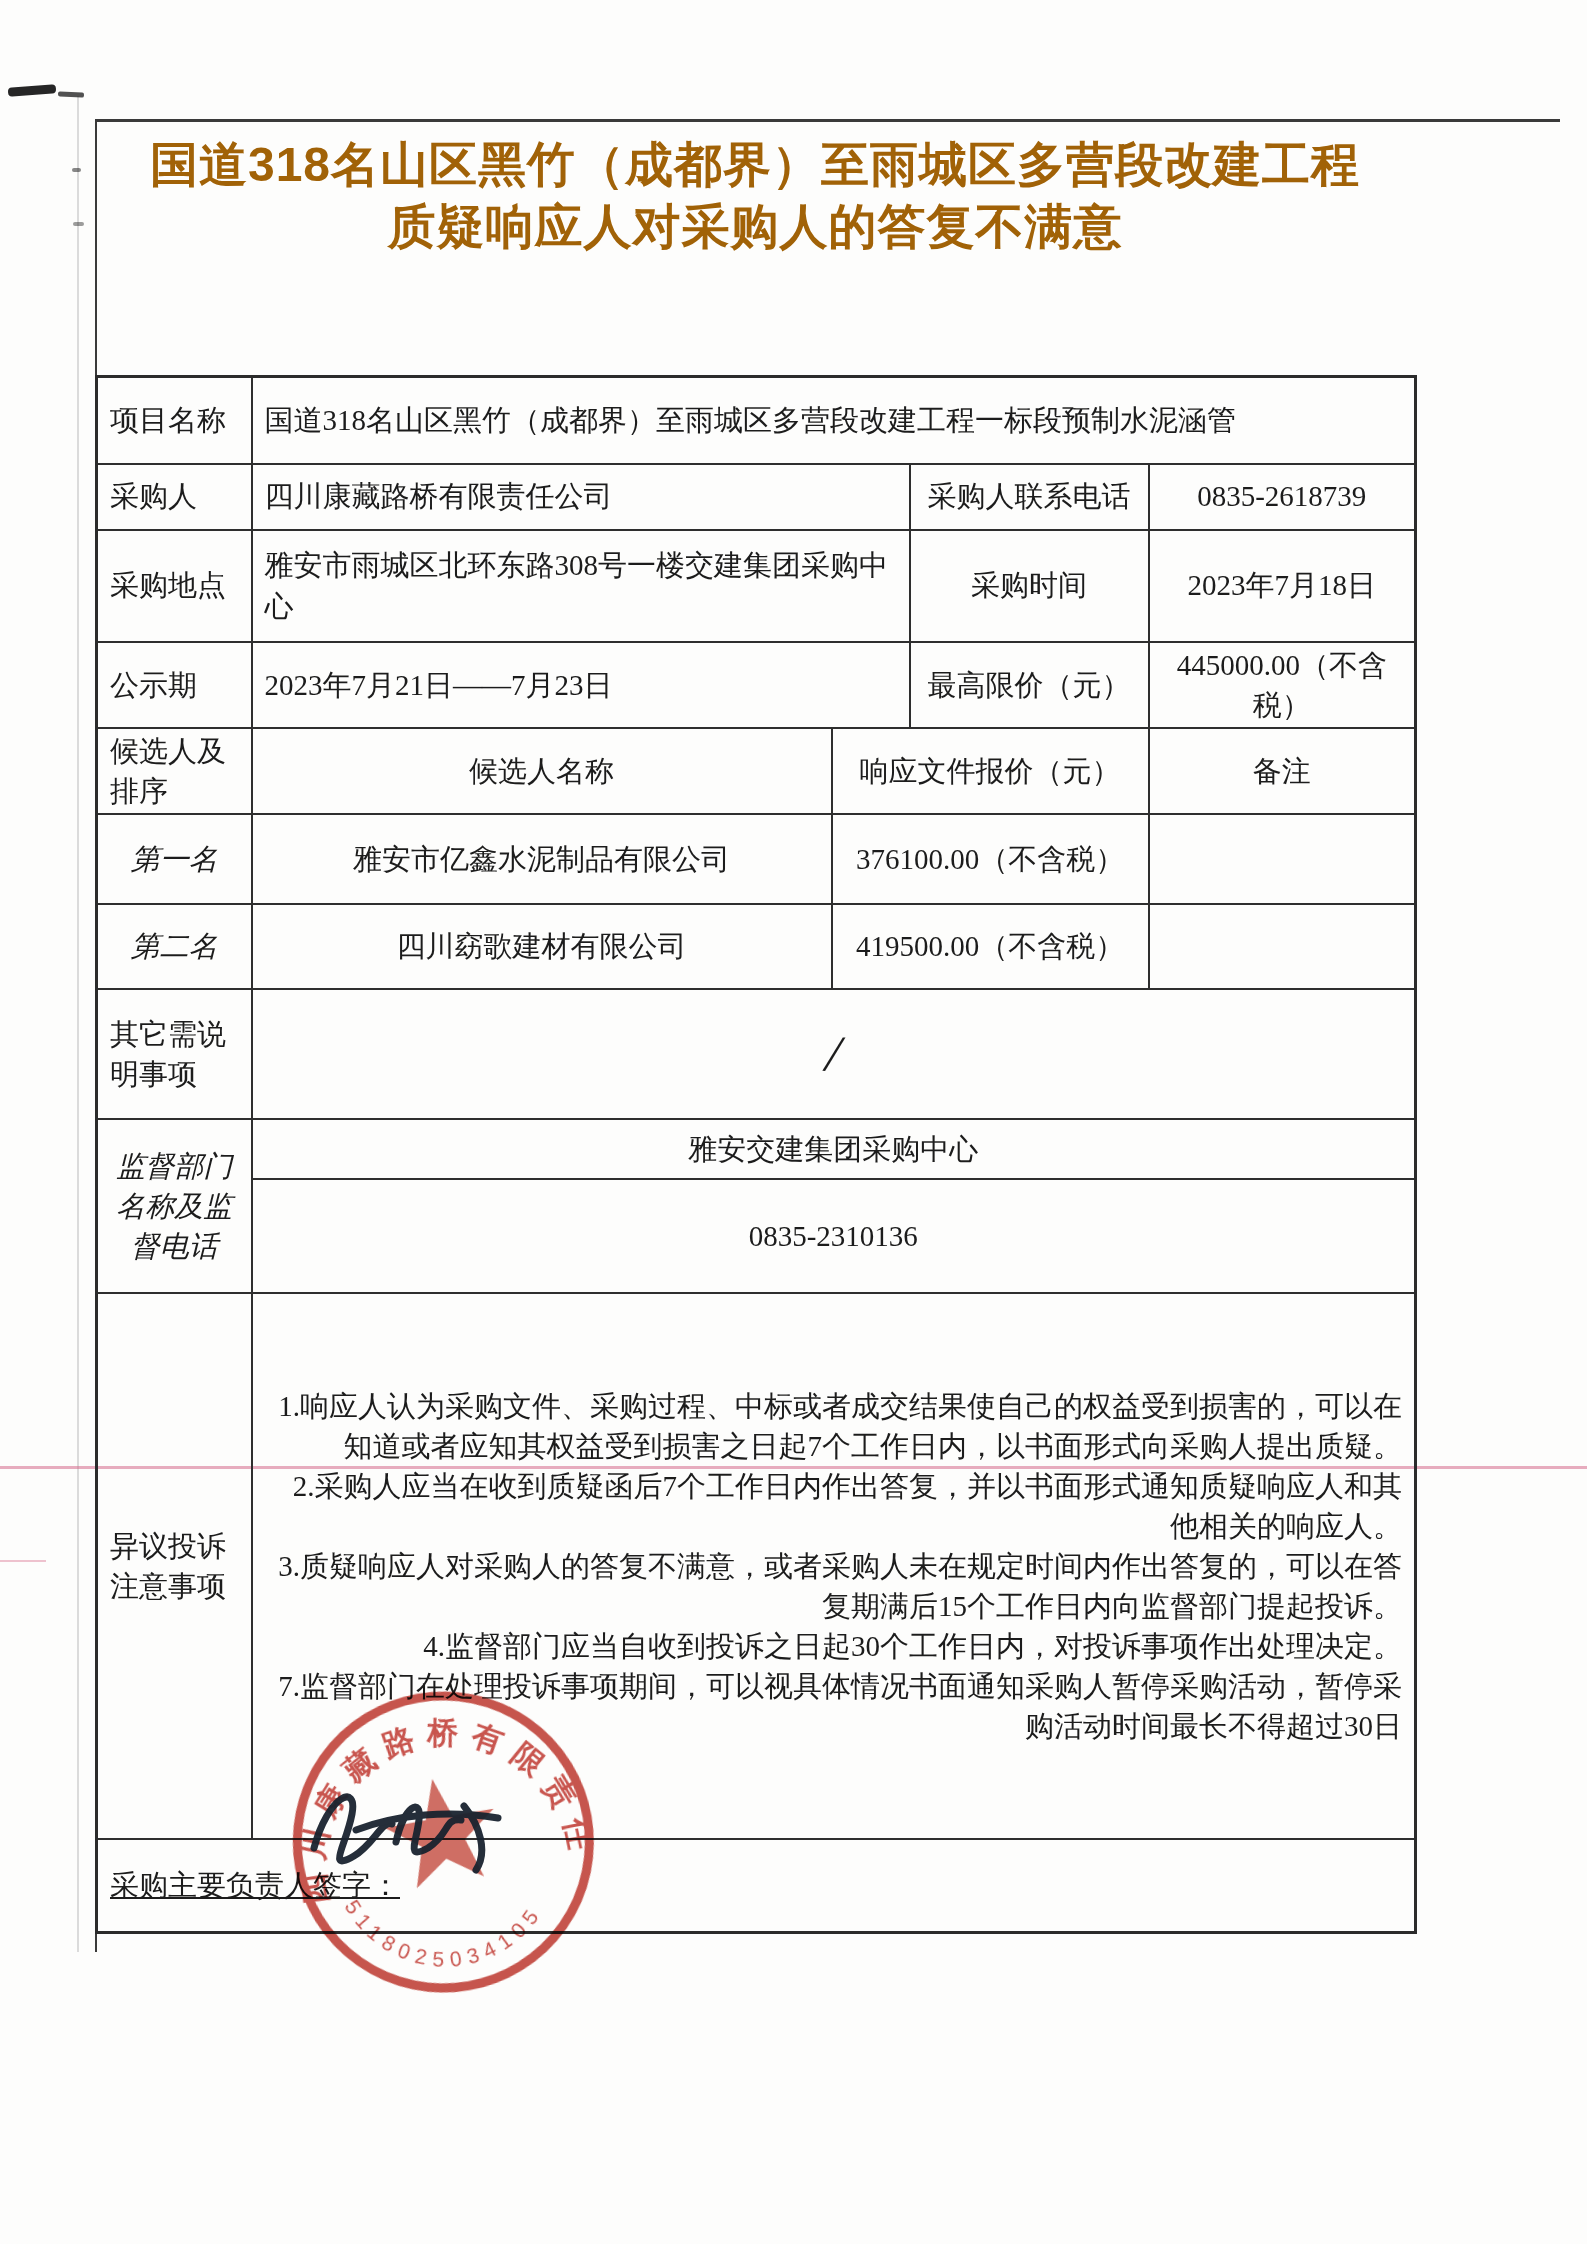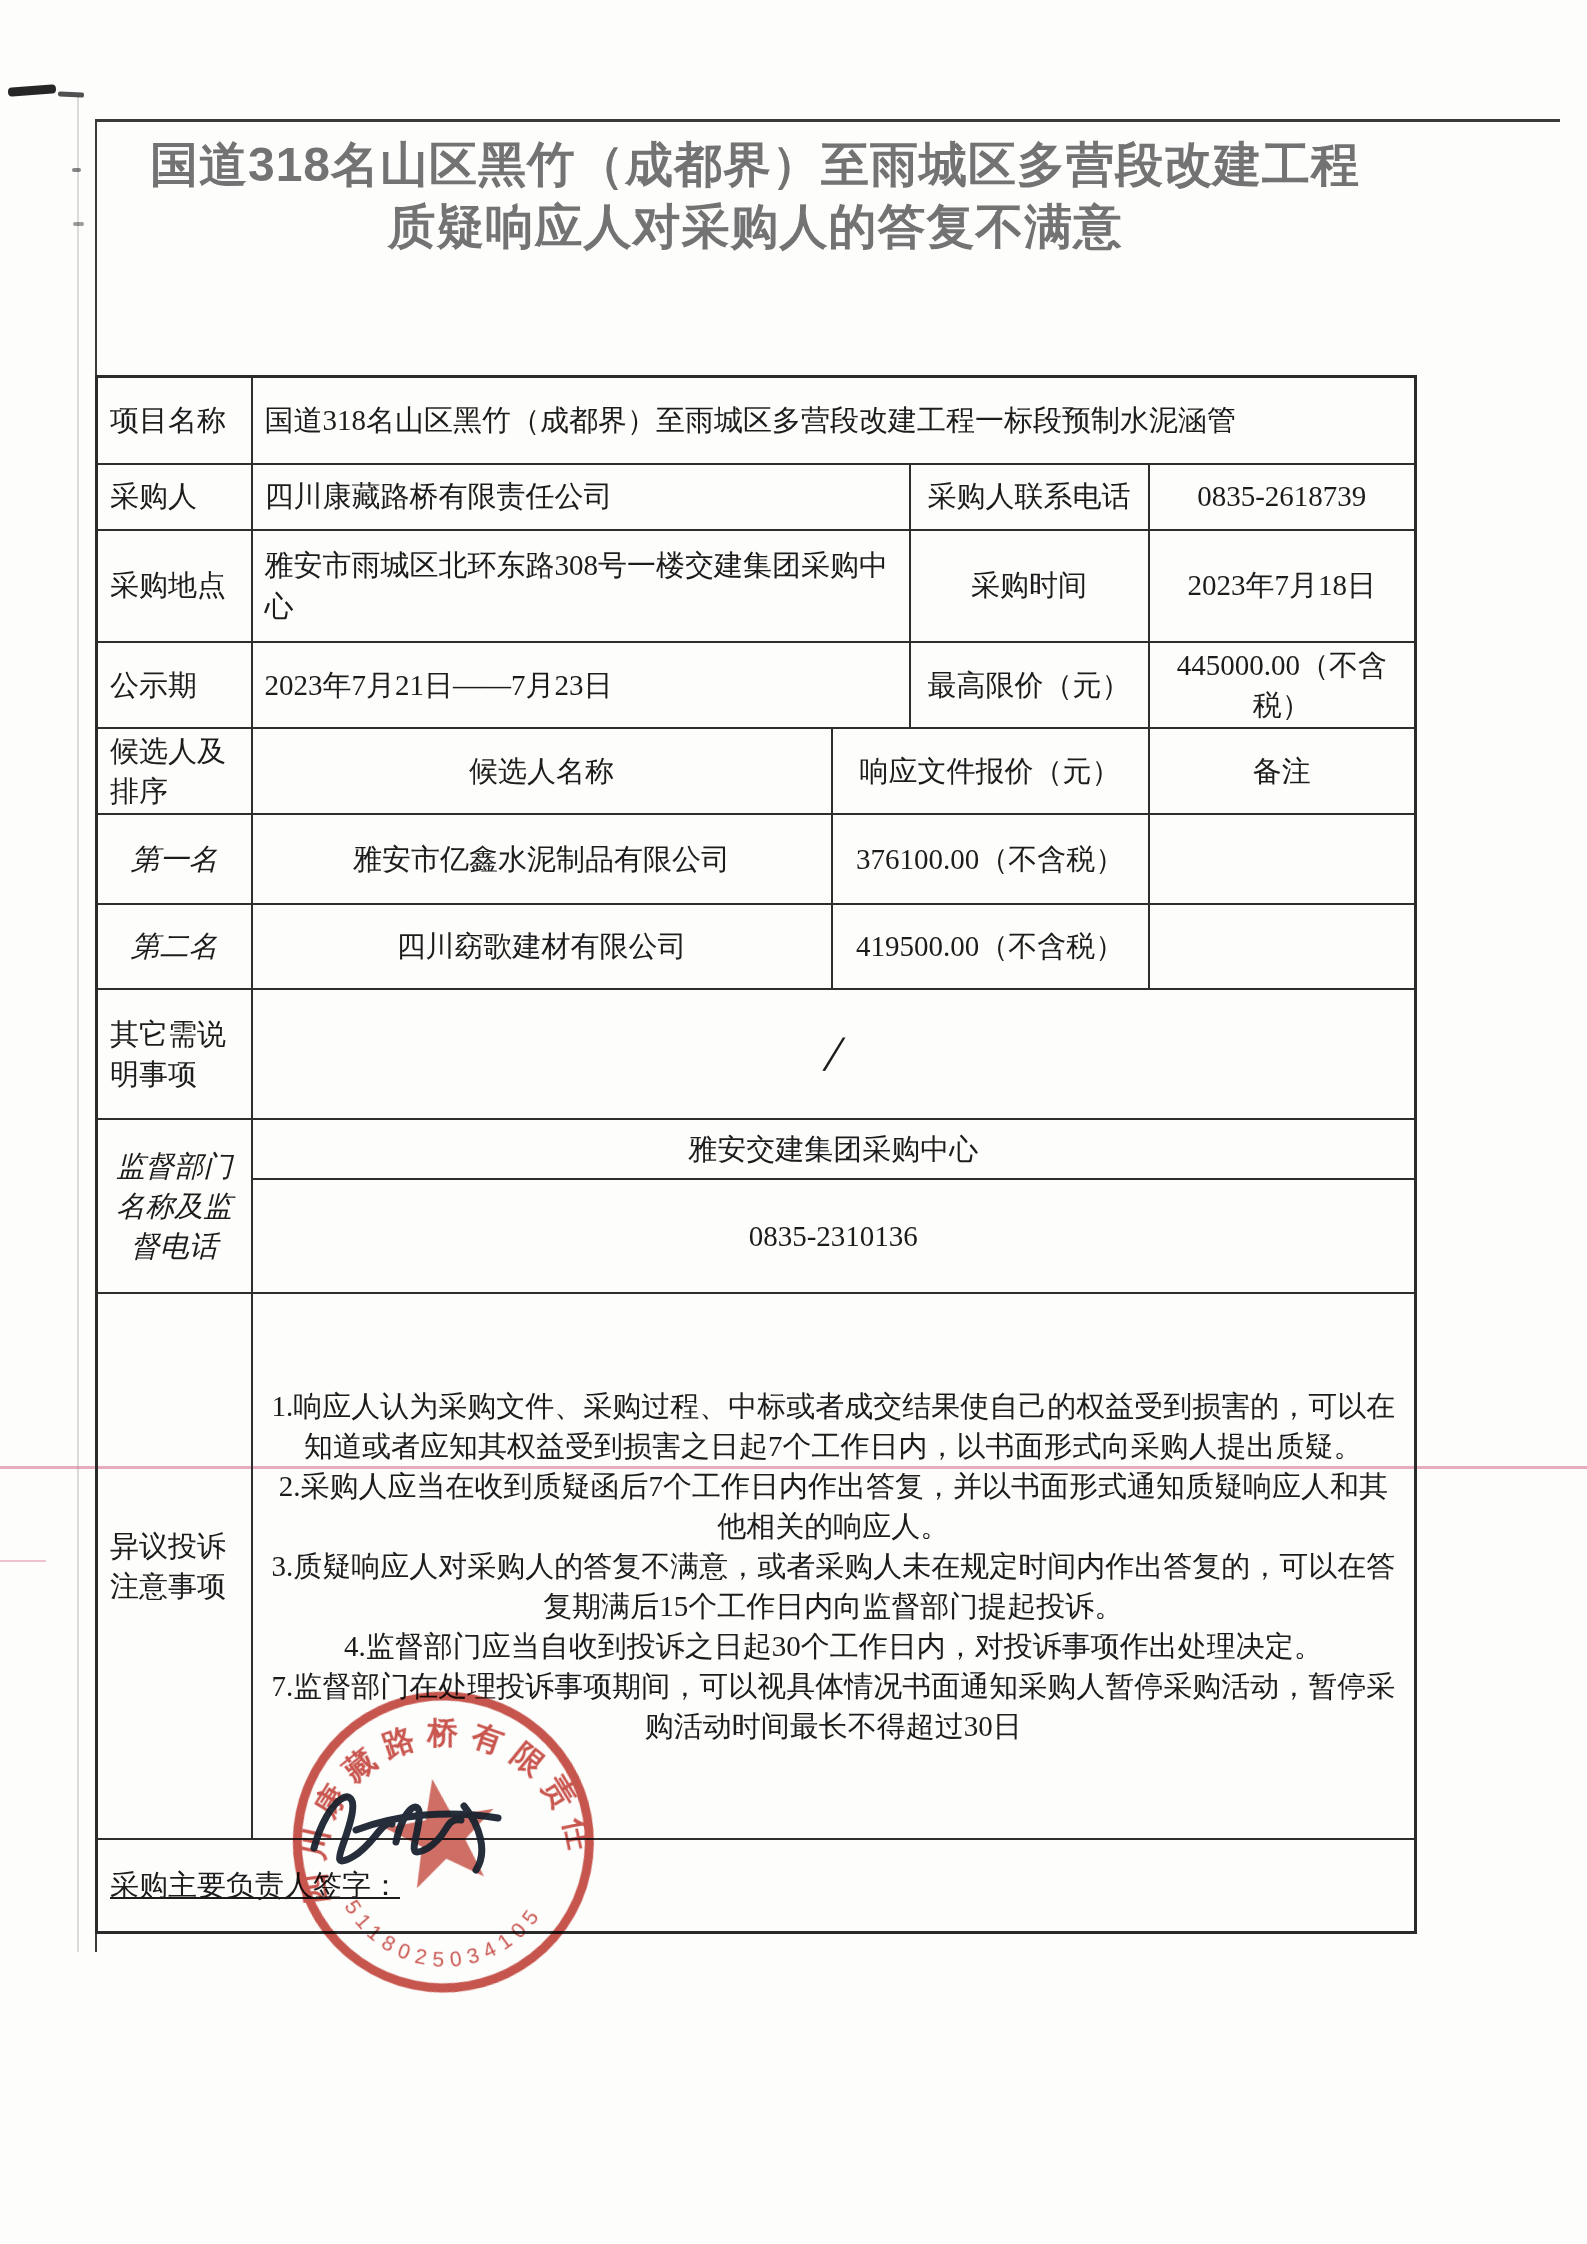--- a/index.html
+++ b/index.html
@@ -11,39 +11,39 @@
   .top-rule{position:absolute;left:95px;top:119px;width:1465px;height:3px;background:#3a3a3a;}
   .left-rule{position:absolute;left:95px;top:119px;width:2px;height:1833px;background:#3a3a3a;}
   .edge-shadow{position:absolute;left:77px;top:96px;width:2px;height:1856px;background:#8f8f8f;opacity:.30;}
   .speck{position:absolute;background:#262626;border-radius:2px;}
   .pink-line{position:absolute;left:0;top:1466px;width:1587px;height:3px;background:rgba(214,106,138,.55);}
   .pink-dash{position:absolute;left:0;top:1560px;width:46px;height:2px;background:rgba(214,106,138,.40);}
 
   .doc-title{
     position:absolute;left:95px;top:134px;width:1320px;text-align:center;
     font-family:"Liberation Sans", sans-serif;font-weight:bold;
-    font-size:48px;line-height:62px;color:#737373;letter-spacing:1px;
+    font-size:48px;line-height:62px;color:#a16207;letter-spacing:1px;
   }
 
   table.main{
     position:absolute;left:95px;top:375px;width:1319px;
     border-collapse:collapse;table-layout:fixed;
     border:3px solid #2b2b2b;
   }
   table.main td{
     border:2px solid #2e2e2e;font-size:29px;line-height:1.38;
     padding:2px 12px;vertical-align:middle;color:#1c1c1c;
     overflow:hidden;
   }
   td.lab{padding:6px 36px 6px 12px;text-align:left;}
   td.lab-c{padding:6px 22px;text-align:center;font-style:italic;}
   td.val{text-align:left;padding-left:18px;}
   td.c{text-align:center;}
   td.notice{padding:10px 12px 10px 14px;}
-  .notice-line{font-size:29px;line-height:40px;text-align:center;}
+  .notice-line{font-size:29px;line-height:40px;text-align:right;}
   .slash{font-size:52px;font-style:italic;transform:rotate(4deg);display:inline-block;}
   td.sig-row{padding-left:10px;font-size:31px;text-decoration:underline;}
 
   .stamp{
     position:absolute;left:278px;top:1672px;width:330px;height:336px;
     transform:rotate(-10deg);mix-blend-mode:multiply;opacity:.86;filter:blur(.4px);
   }
   .signature{position:absolute;left:298px;top:1762px;width:230px;height:130px;opacity:.94;}
 </style>
 </head>

